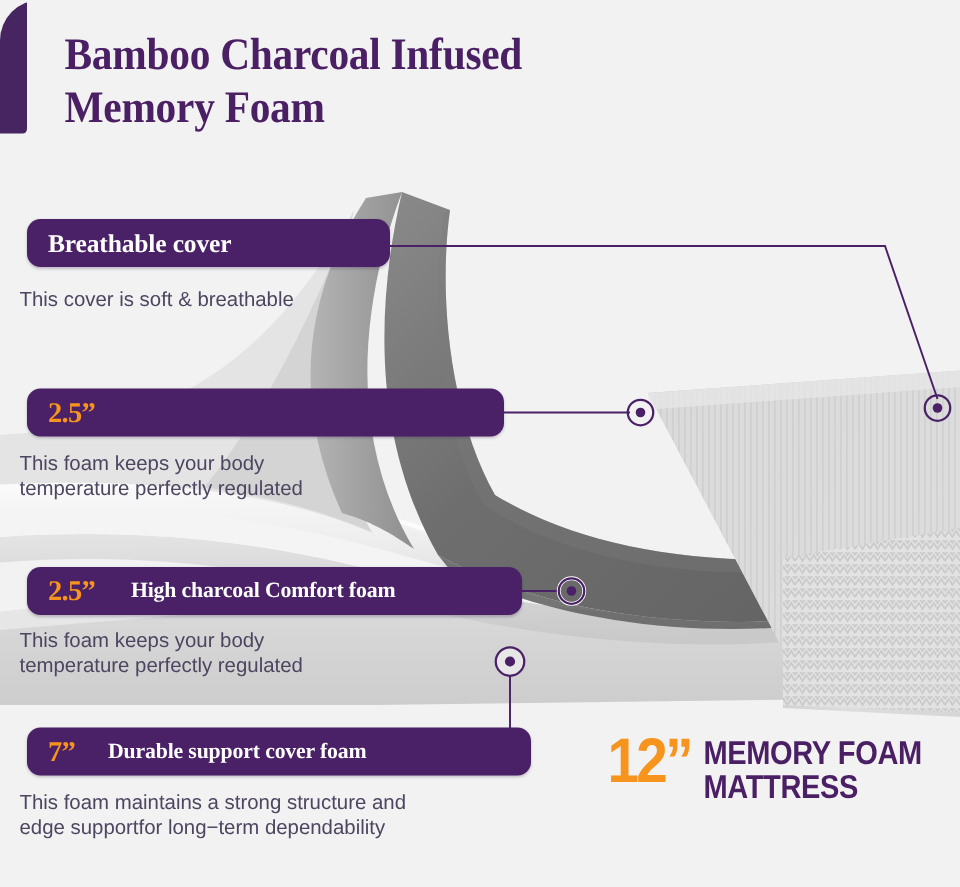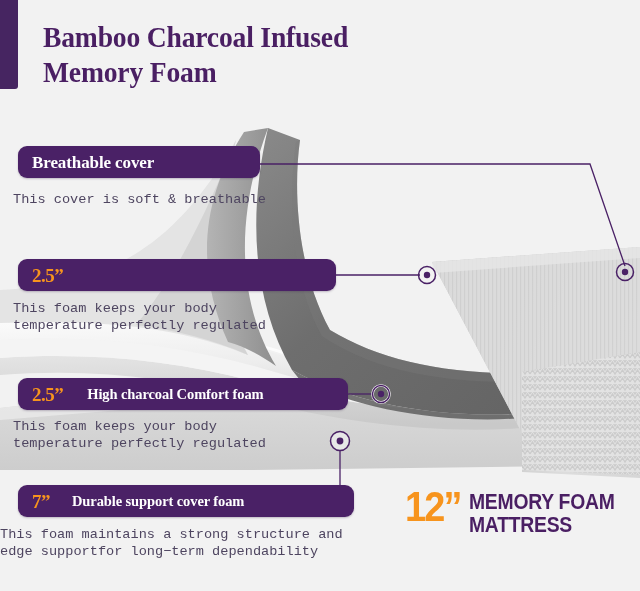--- a/index.html
+++ b/index.html
@@ -12,20 +12,21 @@
     background: #f2f2f2;
     font-family: "Liberation Sans", sans-serif;
     overflow: hidden;
   }
   .poster {
     position: relative;
     width: 640px;
     height: 591px;
     background: #f2f2f2;
     overflow: hidden;
+    border-radius: 27px;
   }
 
   
   .accent-bar {
     position: absolute;
     left: 0;
     top: 0;
     width: 18px;
     height: 89px;
     background: #462561;
@@ -89,21 +90,21 @@
     line-height: 1;
     white-space: pre;
     letter-spacing: -0.1px;
   }
   .chip.centered { justify-content: flex-start; }
   .chip.centered .chip-text { font-size: 17px; }
 
   .desc {
     position: absolute;
     color: #4e4560;
-    font-family: Liberation Mono, monospace;
+    font-family: Liberation Sans, sans-serif;
     font-size: 13.6px;
     line-height: 1.25;
     white-space: pre-line;
     z-index: 6;
   }
 
   
   .bigspec {
     position: absolute;
     left: 405px;
@@ -303,21 +304,21 @@
     <span class="size">2.5”</span>
     <span class="chip-text">High charcoal Comfort foam</span>
   </div>
   <div class="desc" style="left:13px; top:419px; width:300px;">This foam keeps your body
 temperature perfectly regulated</div>
 
   <div class="chip" style="left:18px; top:485px; width:336px;">
     <span class="size" style="margin-right:22px;">7”</span>
     <span class="chip-text">Durable support cover foam</span>
   </div>
-  <div class="desc" style="left:0; top:527px; width:345px;">This foam maintains a strong structure and
+  <div class="desc" style="left:13px; top:527px; width:345px;">This foam maintains a strong structure and
 edge supportfor long−term dependability</div>
 
   <div class="bigspec">
     <span class="bignum">12”</span>
     <span class="bigtext">MEMORY FOAM
 MATTRESS</span>
   </div>
 
 </div>
 

